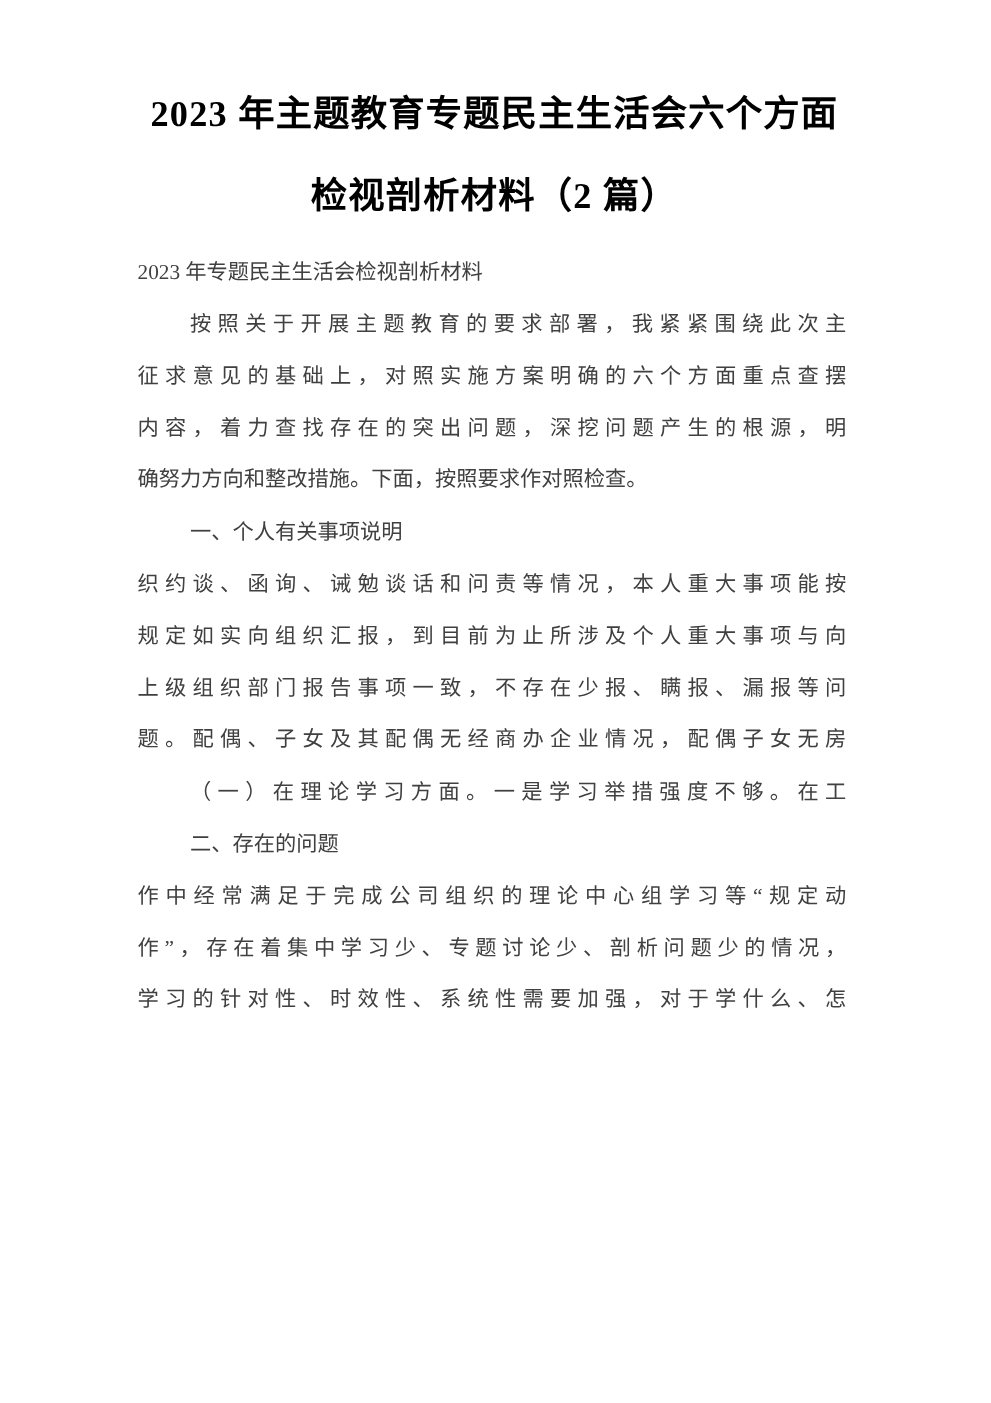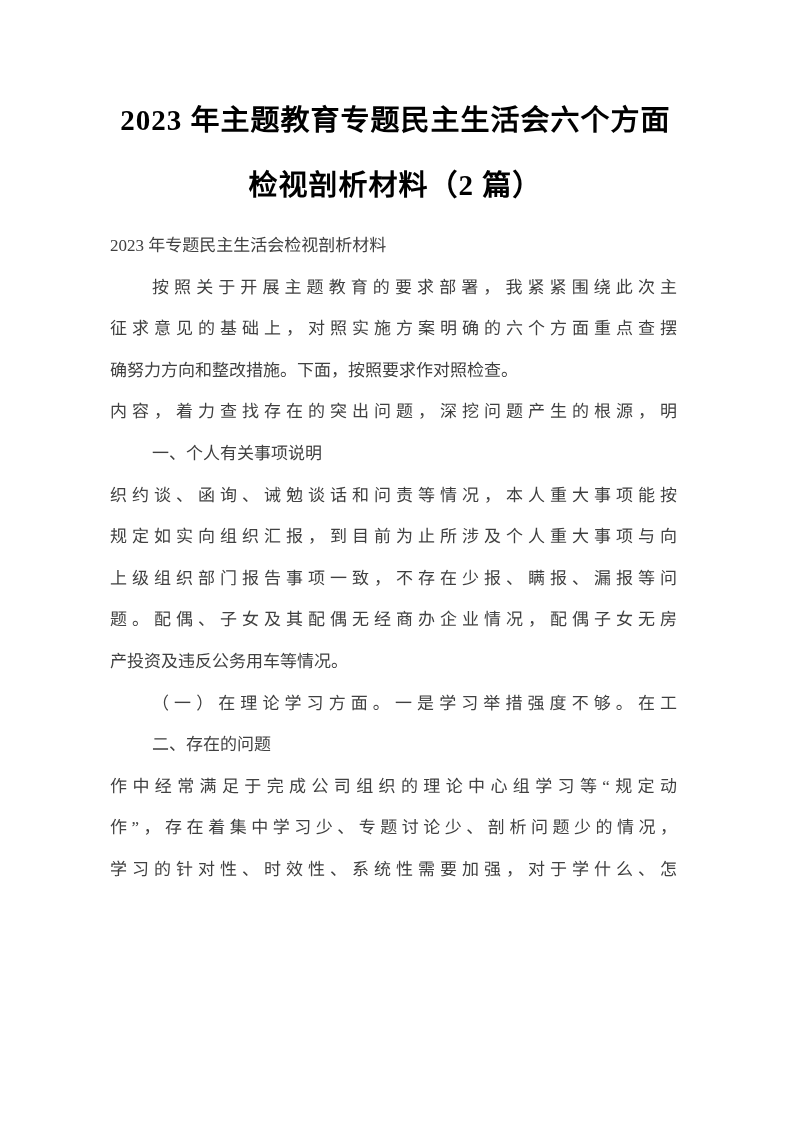--- a/index.html
+++ b/index.html
@@ -10,21 +10,21 @@
   }
   .page {
     position: relative;
     width: 793px;
     height: 1122px;
     background: #ffffff;
     overflow: hidden;
     font-family: "Liberation Serif", serif;
   }
   .title-block {
-    padding-top: 88px;
+    padding-top: 60px;
     margin: 0 112px 0 110px;
     text-align: center;
     color: #000000;
     font-weight: 700;
     font-size: 29px;
     line-height: 65px;
   }
   .title-line {
     letter-spacing: 1px;
   }
@@ -54,28 +54,27 @@
 
   <div class="title-block">
     <div class="title-line">2023 年主题教育专题民主生活会六个方面</div>
     <div class="title-line">检视剖析材料（2 篇）</div>
   </div>
 
   <div class="body-block">
     <div class="line">2023 年专题民主生活会检视剖析材料</div>
     <div class="line indent fill">按照关于开展主题教育的要求部署，我紧紧围绕此次主</div>
     <div class="line fill">征求意见的基础上，对照实施方案明确的六个方面重点查摆</div>
+    <div class="line fill">内容，着力查找存在的突出问题，深挖问题产生的根源，明</div>
     <div class="line">确努力方向和整改措施。下面，按照要求作对照检查。</div>
-    <div class="line fill">内容，着力查找存在的突出问题，深挖问题产生的根源，明</div>
     <div class="line indent">一、个人有关事项说明</div>
     <div class="line fill">织约谈、函询、诫勉谈话和问责等情况，本人重大事项能按</div>
     <div class="line fill">规定如实向组织汇报，到目前为止所涉及个人重大事项与向</div>
     <div class="line fill">上级组织部门报告事项一致，不存在少报、瞒报、漏报等问</div>
     <div class="line fill">题。配偶、子女及其配偶无经商办企业情况，配偶子女无房</div>
-    <div class="line">产投资及违反公务用车等情况。</div>
     <div class="line indent fill">（一）在理论学习方面。一是学习举措强度不够。在工</div>
     <div class="line indent">二、存在的问题</div>
     <div class="line fill">作中经常满足于完成公司组织的理论中心组学习等“规定动</div>
     <div class="line fill">作”，存在着集中学习少、专题讨论少、剖析问题少的情况，</div>
     <div class="line fill">学习的针对性、时效性、系统性需要加强，对于学什么、怎</div>
   </div>
 
 </div>
 
 </body></html>

